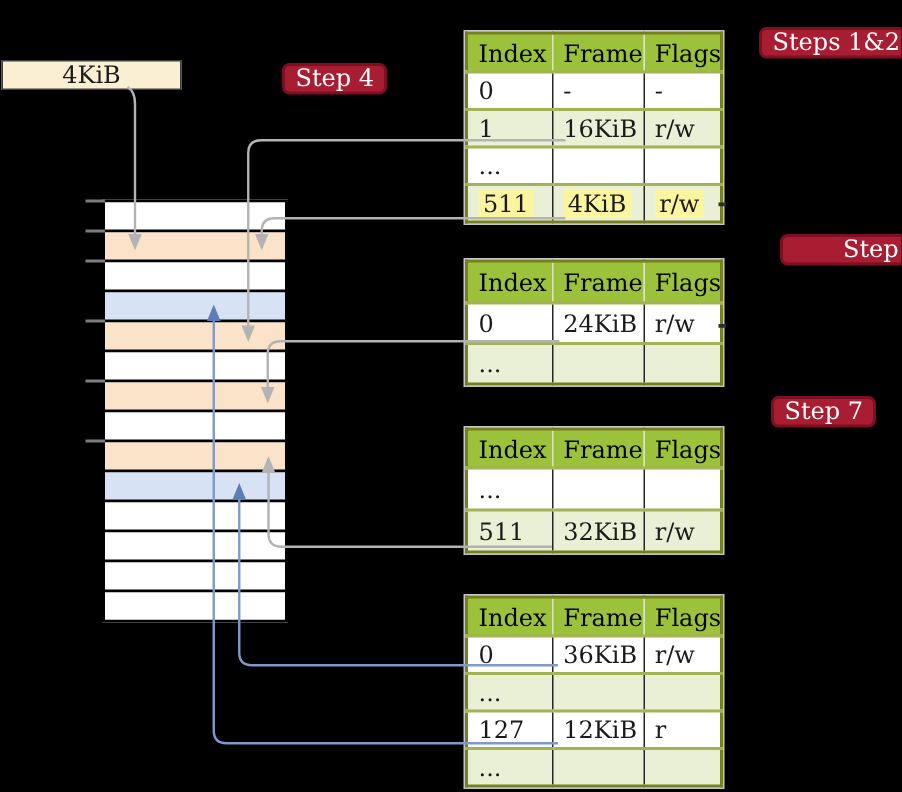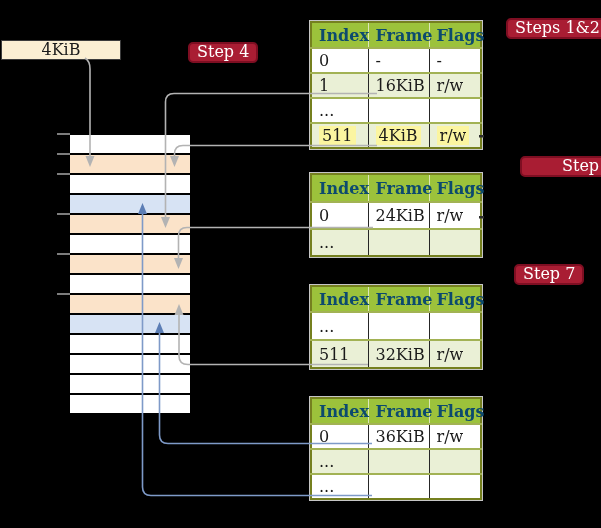--- a/index.html
+++ b/index.html
@@ -38,21 +38,21 @@
   .tick{position:absolute;left:57px;width:13px;height:2px;background:#7d7d7d;z-index:1;}
   
   .ptable{
     position:absolute;left:310px;width:170px;table-layout:fixed;
     border-collapse:collapse;background:#fff;
     border:2px solid var(--table-border);
     box-shadow:0 0 0 1px #c6c6c6;z-index:2;
     font-size:16px;color:#1a1a1a;
   }
   .ptable th{
-    background:var(--table-header-bg);color:#0c4a6e;font-weight:bold;
+    background:var(--table-header-bg);color:#000000;font-weight:normal;
     text-align:left;padding:0 0 0 7px;height:24px;
     border-right:1px solid #dce6ba;font-size:16px;
   }
   .ptable th:last-child{border-right:none;}
   .ptable td{
     border-top:2px solid #a2b254;border-right:1px solid #262626;
     padding:0 0 0 7px;vertical-align:middle;
   }
   .ptable td:last-child{border-right:none;}
   .ptable tbody tr:nth-child(even) td{background:var(--row-alt-bg);}
@@ -205,20 +205,25 @@
       <td>0</td>
       <td>36KiB</td>
       <td>r/w</td>
     </tr>
     <tr>
       <td>...</td>
       <td></td>
       <td></td>
     </tr>
     <tr>
+      <td>127</td>
+      <td>12KiB</td>
+      <td>r</td>
+    </tr>
+    <tr>
       <td>...</td>
       <td></td>
       <td></td>
     </tr>
   </tbody>
 </table>
 
 <svg id="overlay" width="601" height="528">
   <g>
     <path class="gline" d="M85,58 Q90,61 90,69 L90,157"></path>

